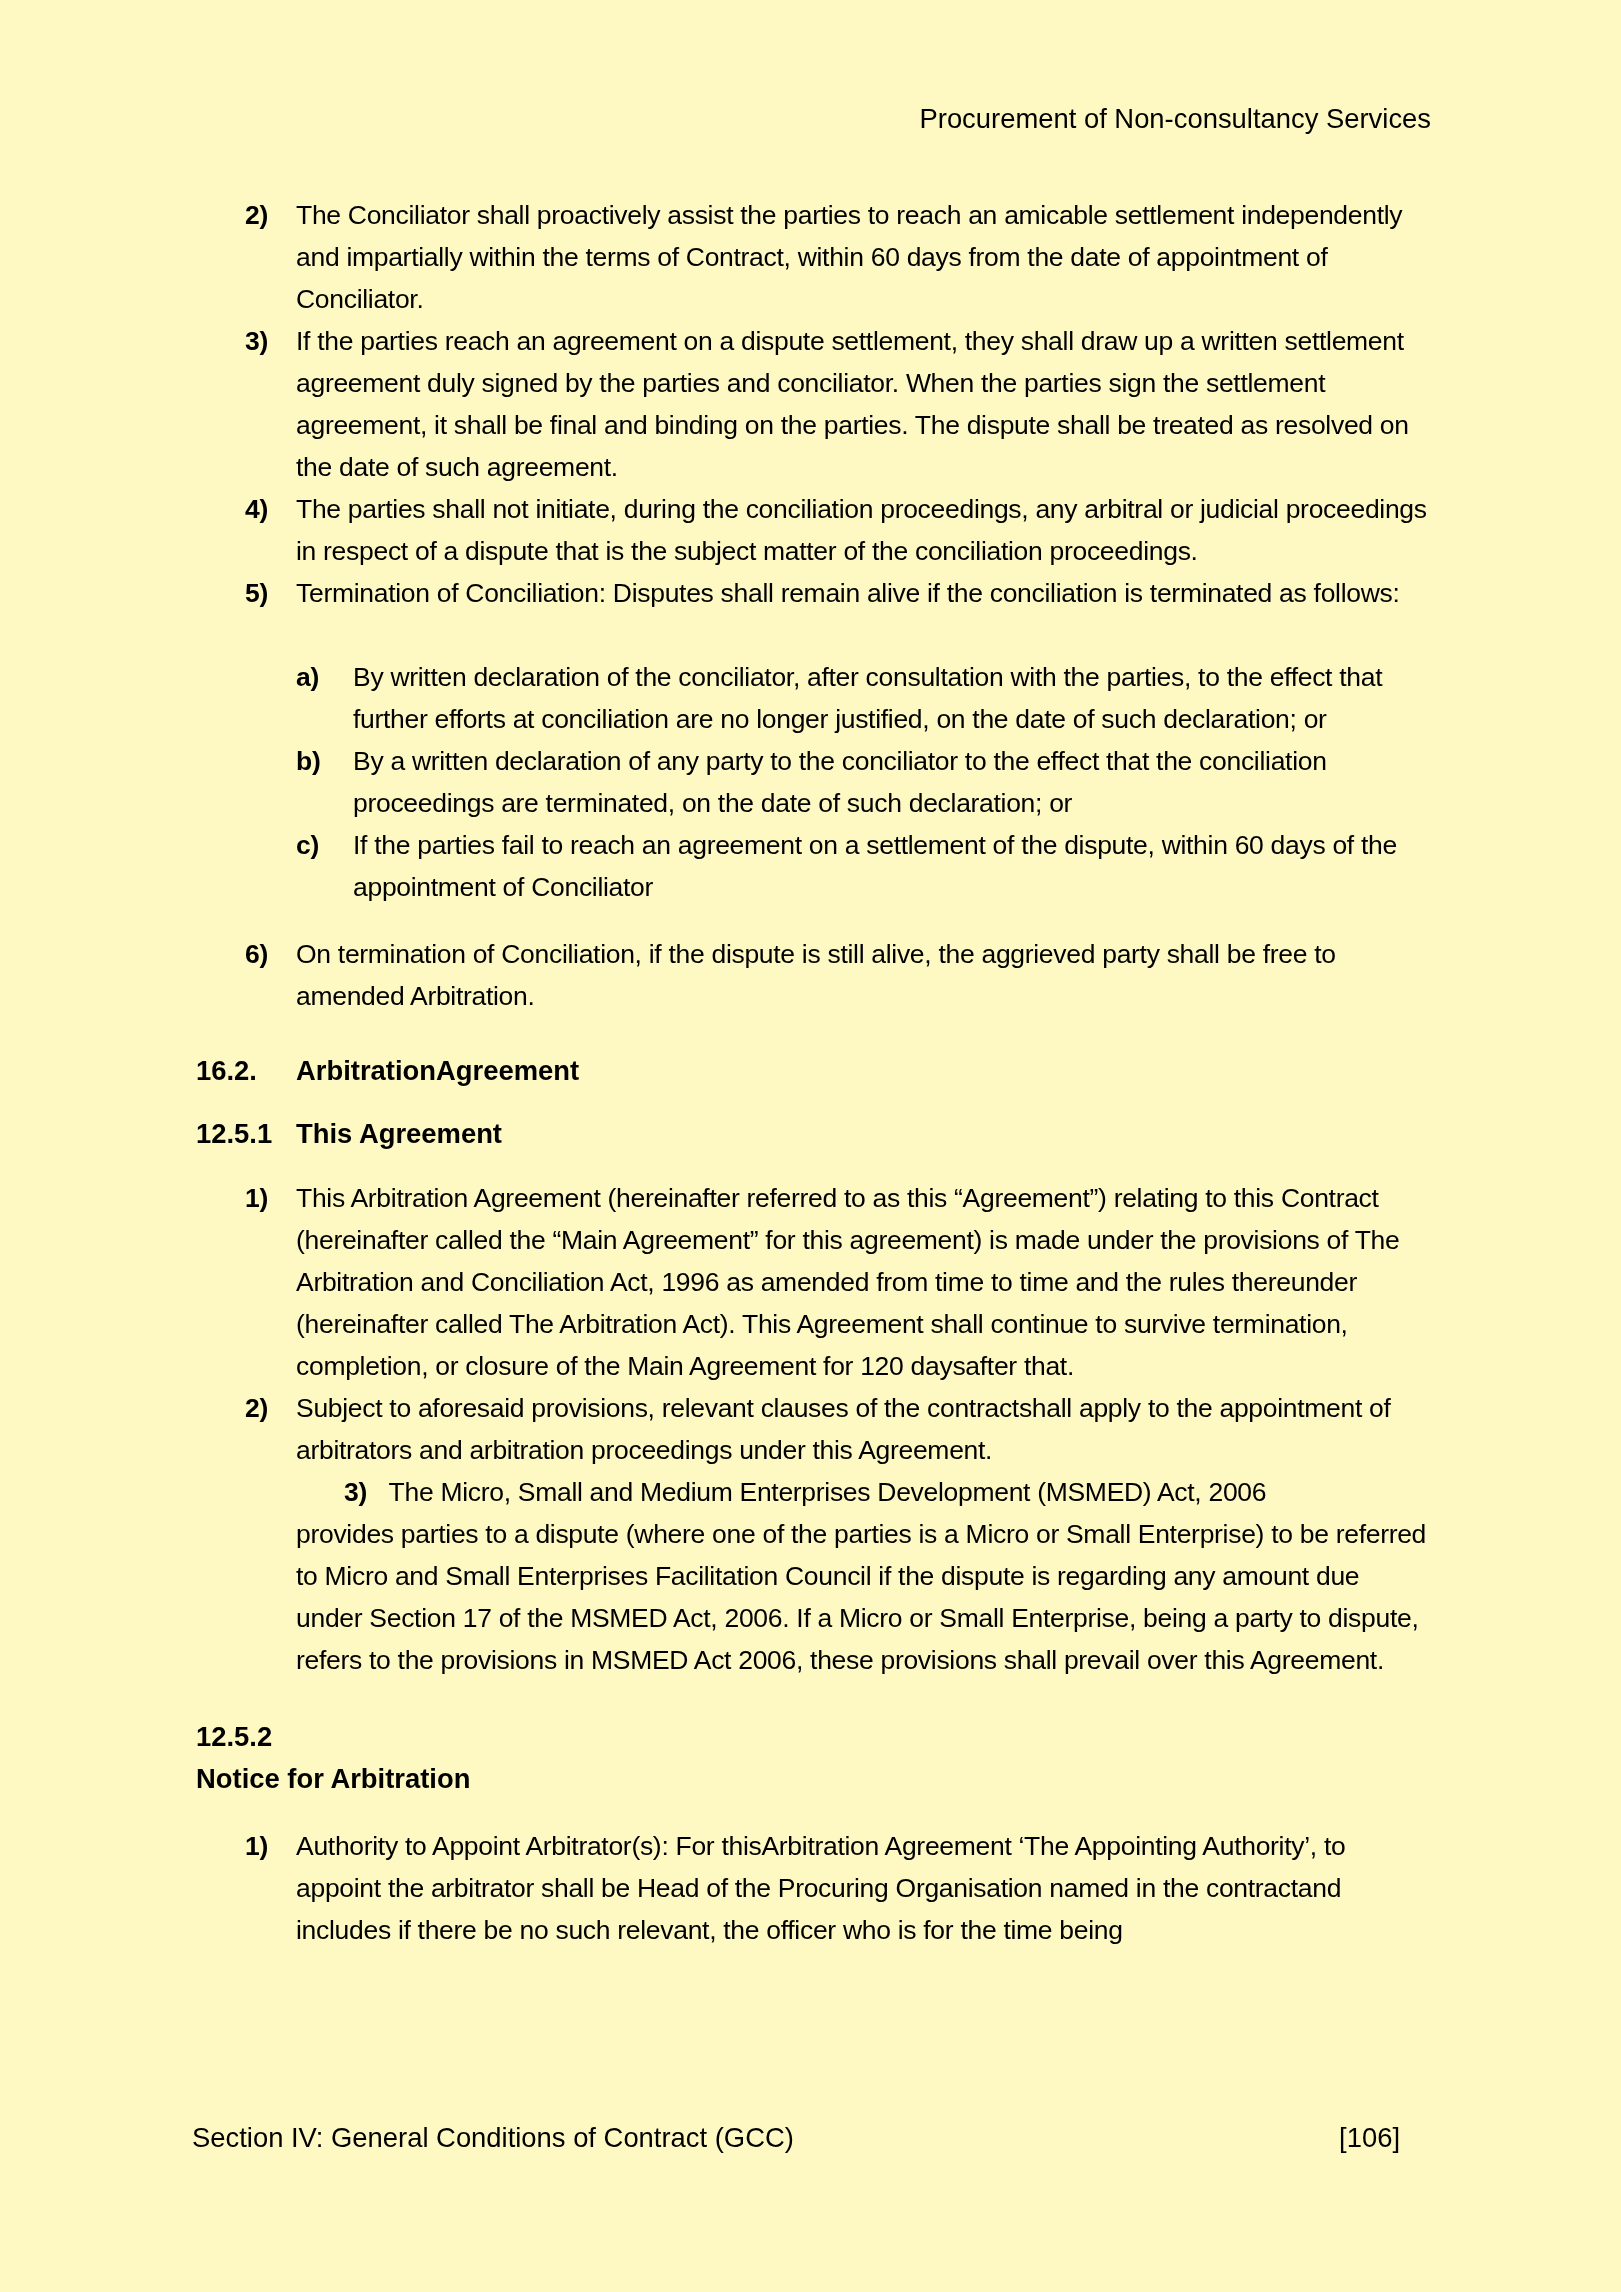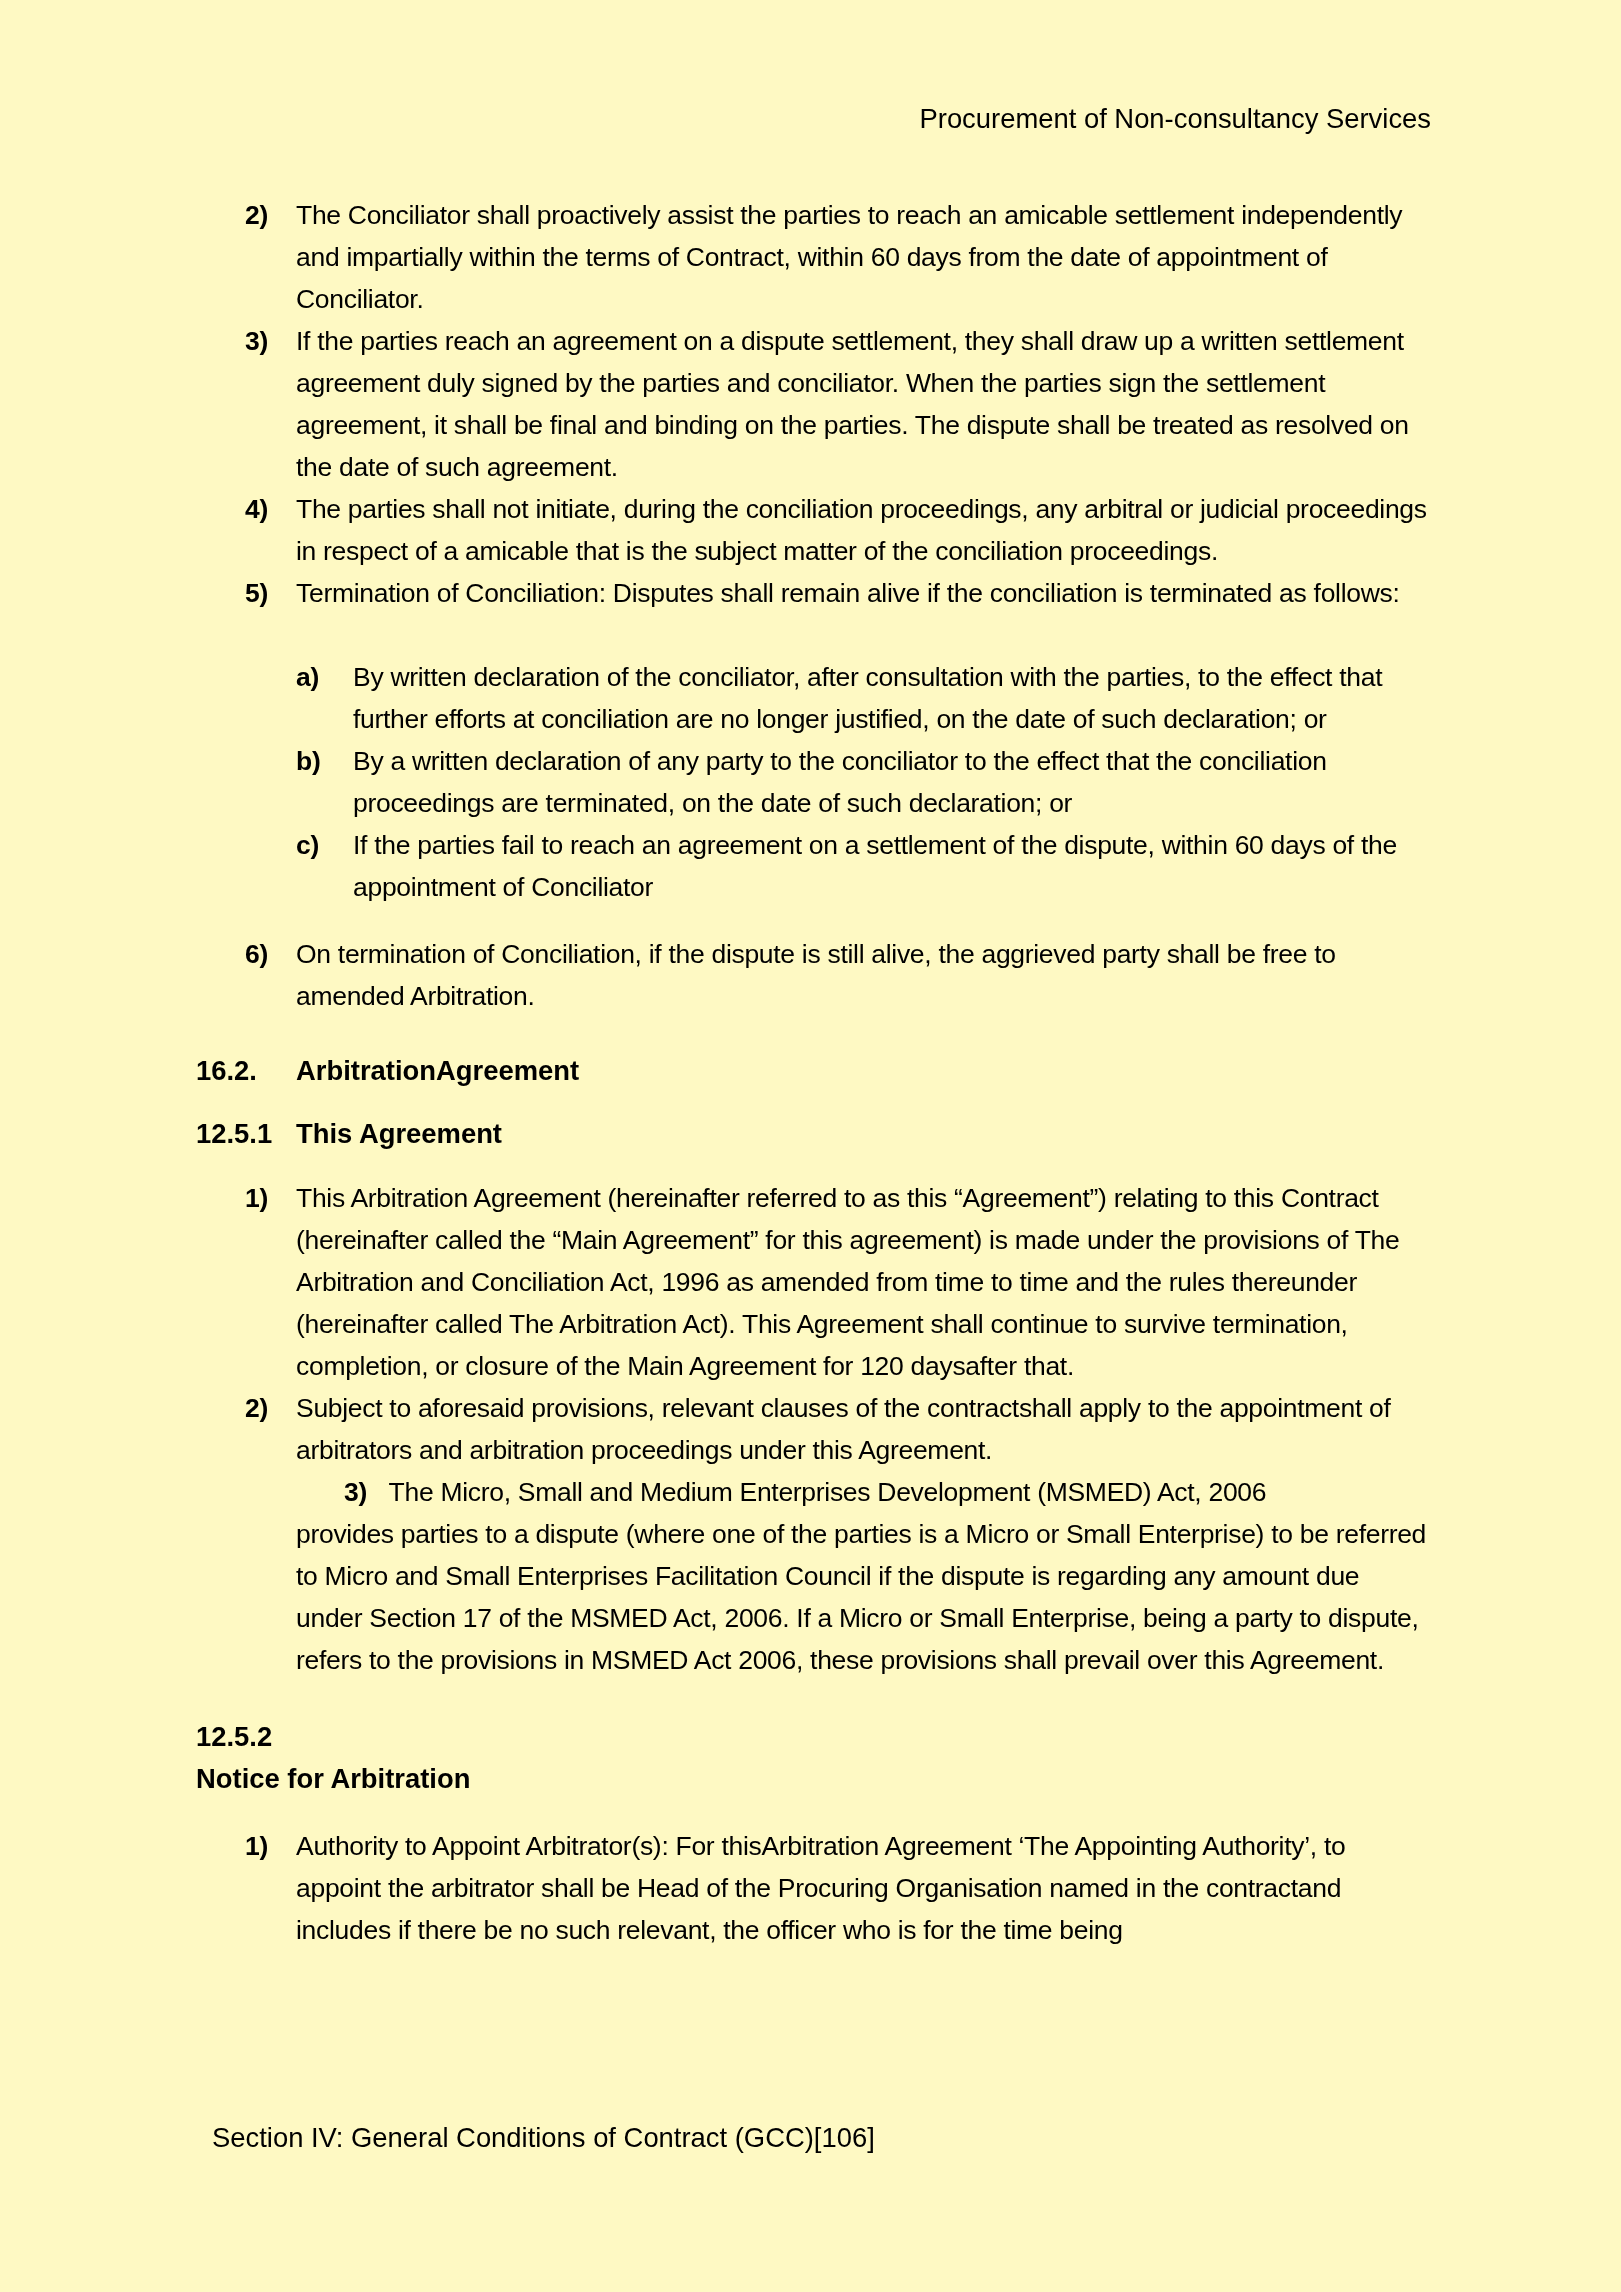--- a/index.html
+++ b/index.html
@@ -78,24 +78,25 @@
   }
   .gap-blank { margin-top: 42px; }
   .gap-sm    { margin-top: 24.5px; }
   .gap-h1    { margin-top: 33px; }
   .gap-h2    { margin-top: 21px; }
   .gap-list  { margin-top: 22.5px; }
   .gap-h3    { margin-top: 35px; flex-direction: column; }
   .list1-start { margin-top: 54px; }
   .doc-footer {
     position: absolute;
-    left: 212px;
+    left: 192px;
     top: 2117px;
     width: 1208px;
     display: flex;
+    justify-content: space-between;
     font-size: 27.4px;
     line-height: 42px;
   }
 </style>
 </head>
 <body>
 
 <div class="page">
   <div class="content">
 
@@ -107,21 +108,21 @@
       <div class="li">
         <span class="num">2)</span>
         <span class="txt">The Conciliator shall proactively assist the parties to reach an amicable settlement independently and impartially within the terms of Contract, within 60 days from the date of appointment of Conciliator.</span>
       </div>
       <div class="li">
         <span class="num">3)</span>
         <span class="txt">If the parties reach an agreement on a dispute settlement, they shall draw up a written settlement agreement duly signed by the parties and conciliator. When the parties sign the settlement agreement, it shall be final and binding on the parties. The dispute shall be treated as resolved on the date of such agreement.</span>
       </div>
       <div class="li">
         <span class="num">4)</span>
-        <span class="txt">The parties shall not initiate, during the conciliation proceedings, any arbitral or judicial proceedings in respect of a amicable that is the subject matter of the conciliation proceedings.</span>
+        <span class="txt">The parties shall not initiate, during the conciliation proceedings, any arbitral or judicial proceedings in respect of a dispute that is the subject matter of the conciliation proceedings.</span>
       </div>
       <div class="li">
         <span class="num">5)</span>
         <span class="txt">Termination of Conciliation: Disputes shall remain alive if the conciliation is terminated as follows:</span>
       </div>
     </div>
 
     <div class="body-text gap-blank">
       <div class="subli">
         <span class="num">a)</span>

